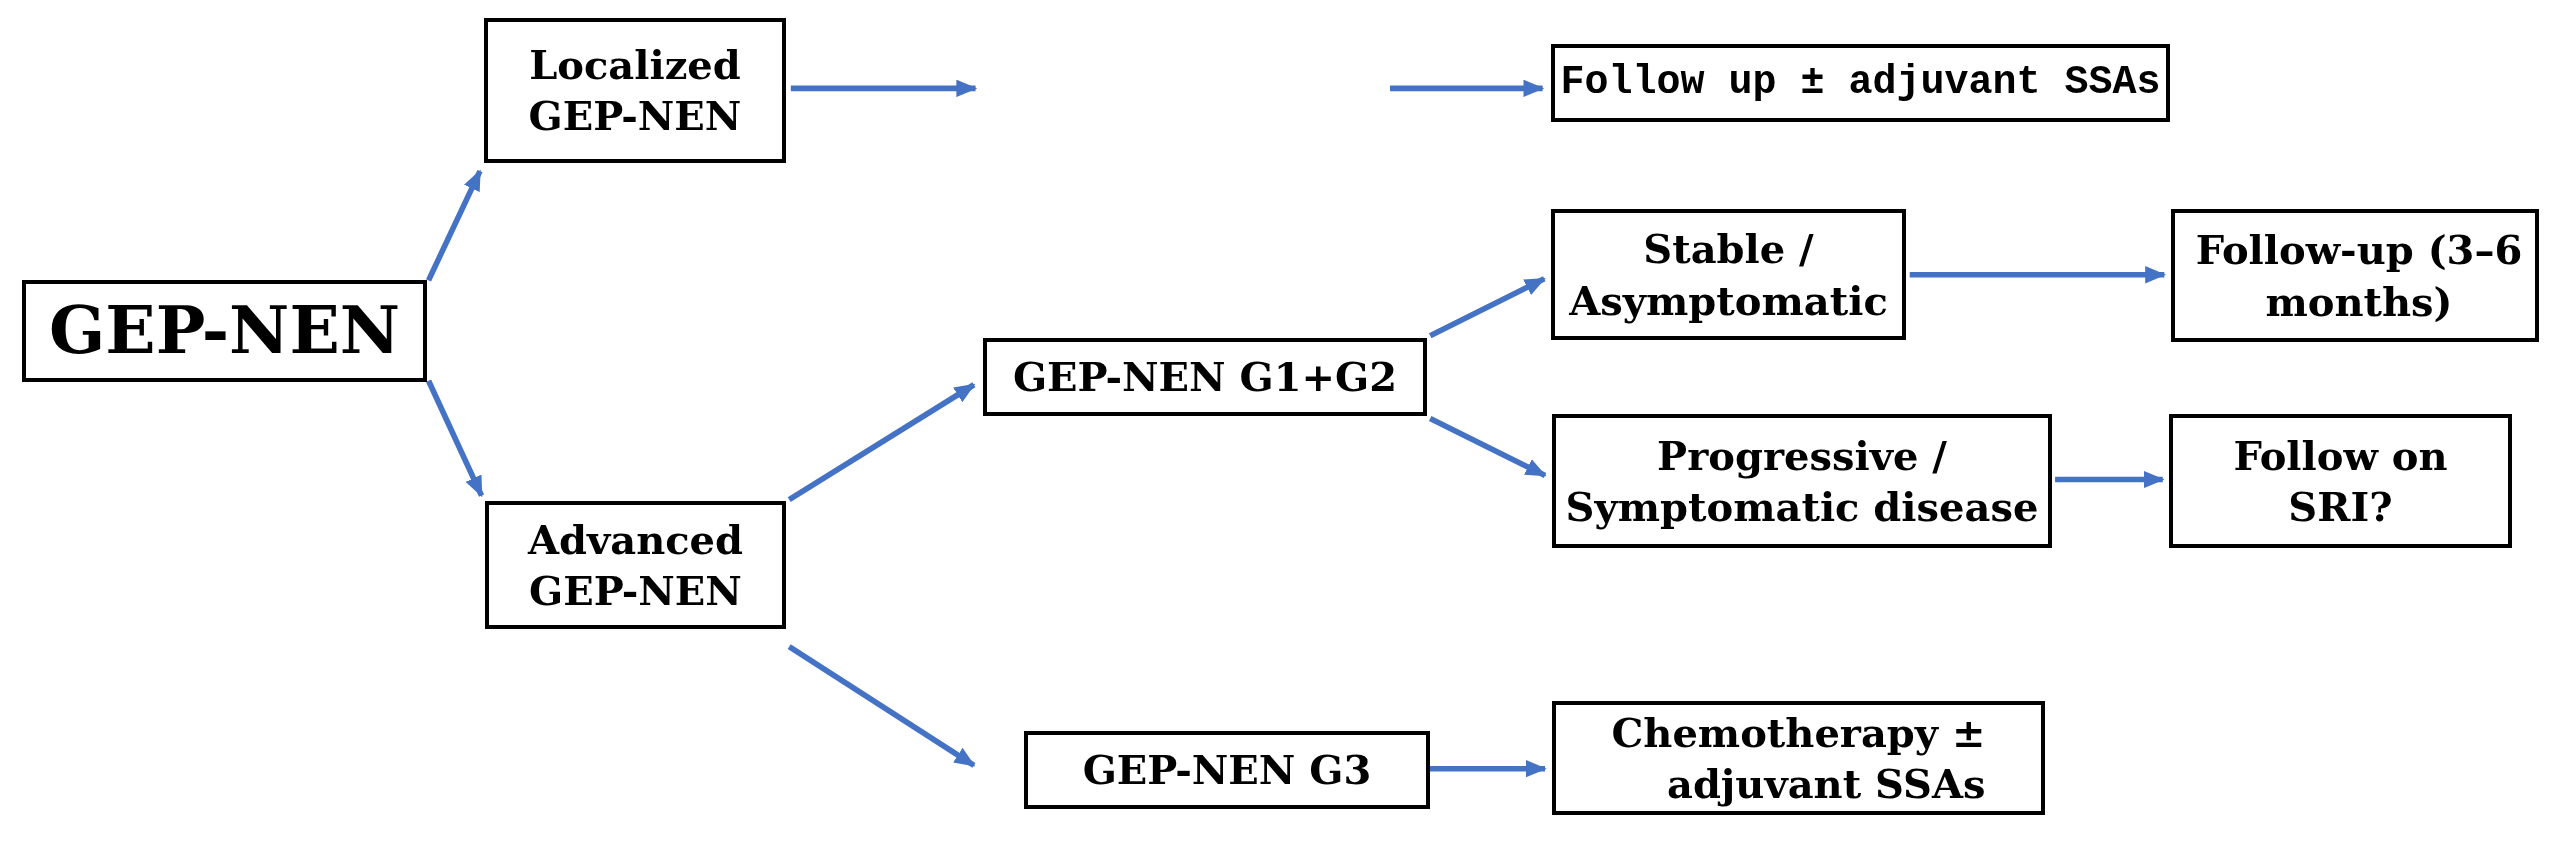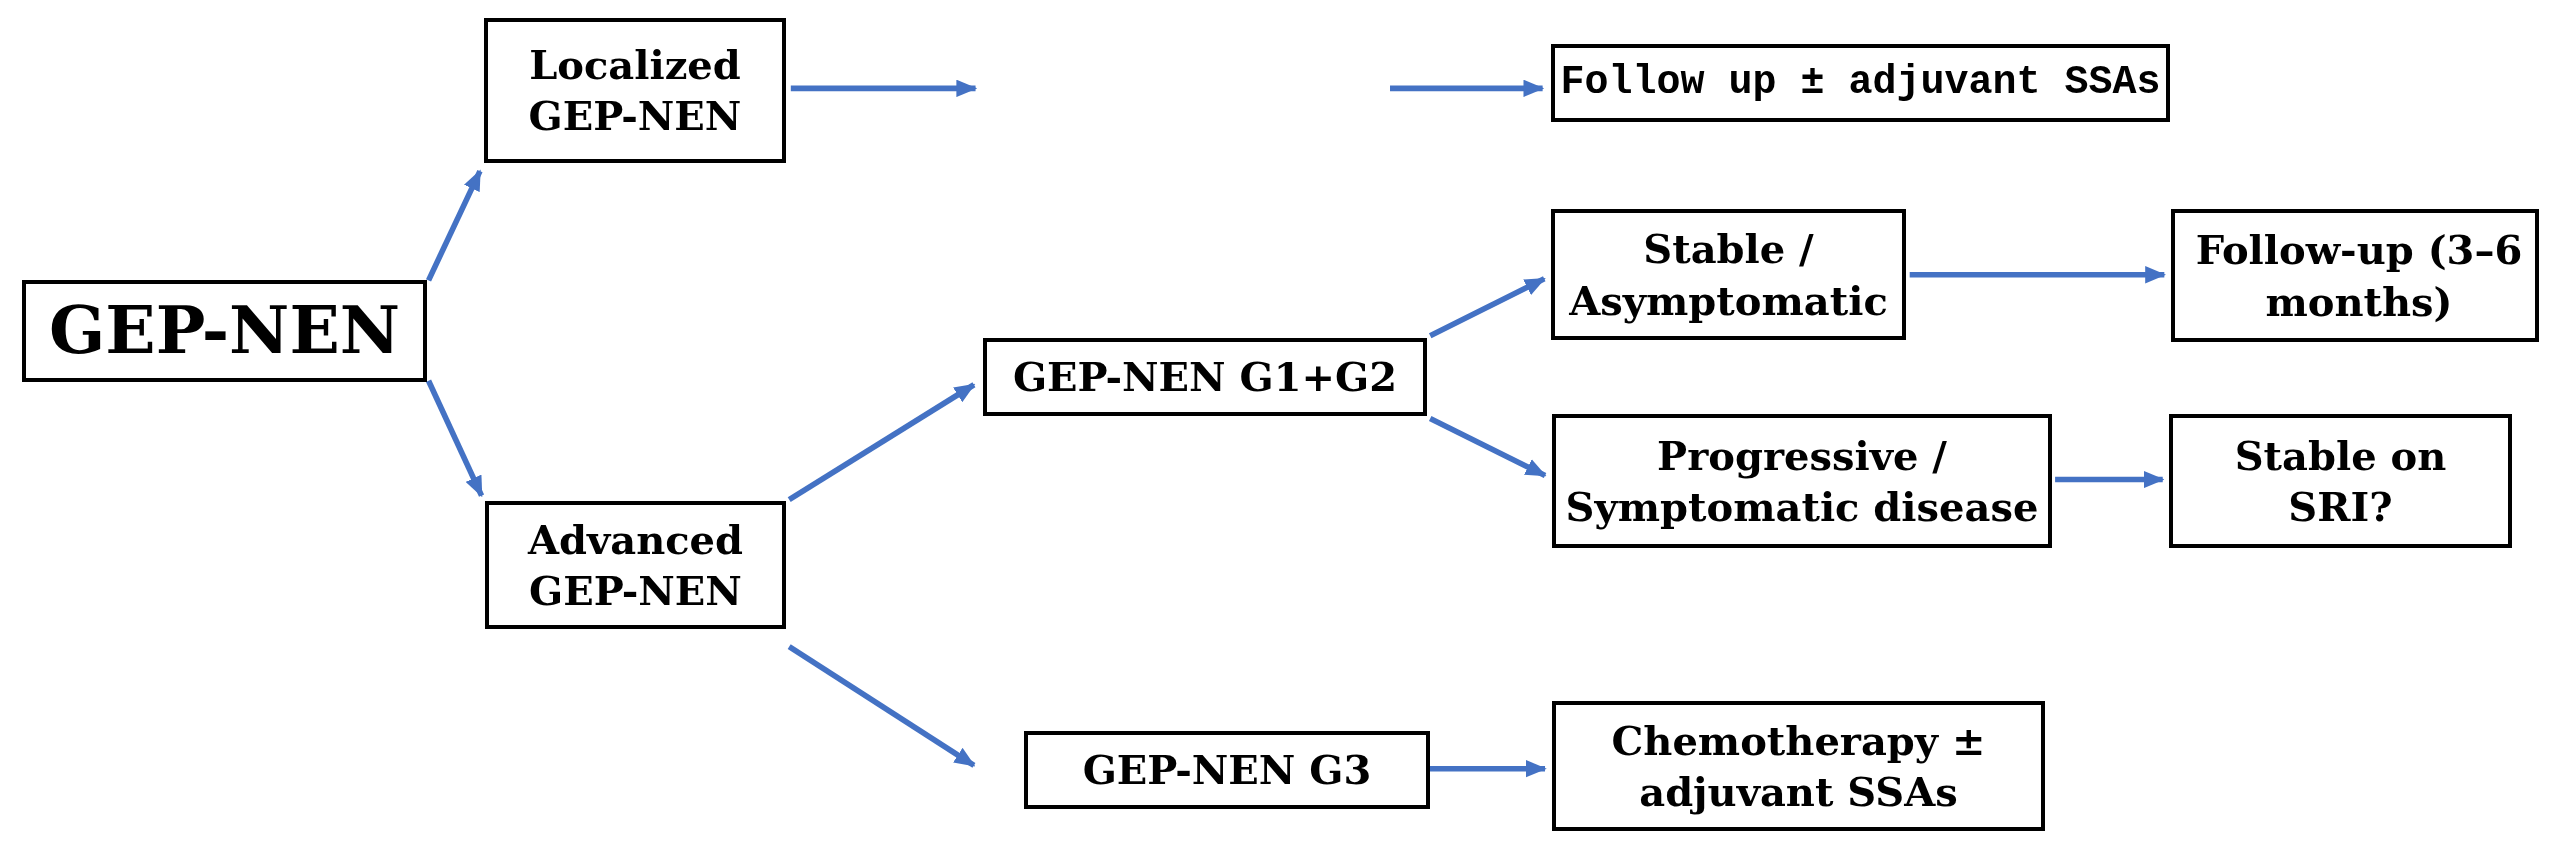--- a/index.html
+++ b/index.html
@@ -42,21 +42,21 @@
   #n-loc      { left: 484px; top:  17.7px; width: 302px; height: 145px; }
   #n-cur      { left:983px; top:  50px; width: 402px; height:  78px; }
   #n-fus      { left:1551px; top:  44px; width: 619px; height:  78px; font-family: Liberation Mono, monospace; }
   #n-adv      { left: 485px; top: 501px; width: 301px; height: 128px; }
   #n-g12      { left:983px; top: 338px; width: 444px; height:  78px; }
   #n-sta      { left:1551px; top: 209px; width: 355px; height: 131px; }
   #n-f36      { left:2171px; top: 209px; width: 368px; height: 133px; padding-left: 8px; }
   #n-pro      { left:1552px; top: 414px; width: 500px; height: 134px; }
   #n-upt      { left:2169px; top: 414px; width: 343px; height: 134px; }
   #n-g3       { left:983px; top: 731px; width: 406px; height:  78px; margin-left: 41px; }
-  #n-che      { left:1552px; top: 701px; width: 493px; height: 130px; }
+  #n-che      { left:1552px; top: 701px; width: 493px; height: 114px; text-align: right; }
   .edge-line {
     stroke-width: 7px;
     fill: none;
   }
 </style>
 </head>
 <body>
 
 <div id="canvas">
 
@@ -94,21 +94,21 @@
 
   <div class="node" id="n-sta">Stable /
 Asymptomatic</div>
 
   <div class="node" id="n-f36">Follow-up (3–6
 months)</div>
 
   <div class="node" id="n-pro">Progressive /
 Symptomatic disease</div>
 
-  <div class="node" id="n-upt">Stable on
+  <div class="node" id="n-upt">Follow on
 SRI?</div>
 
   <div class="node" id="n-g3">GEP-NEN G3</div>
 
   <div class="node" id="n-che">Chemotherapy ±
 adjuvant SSAs</div>
 
 </div>
 
 

